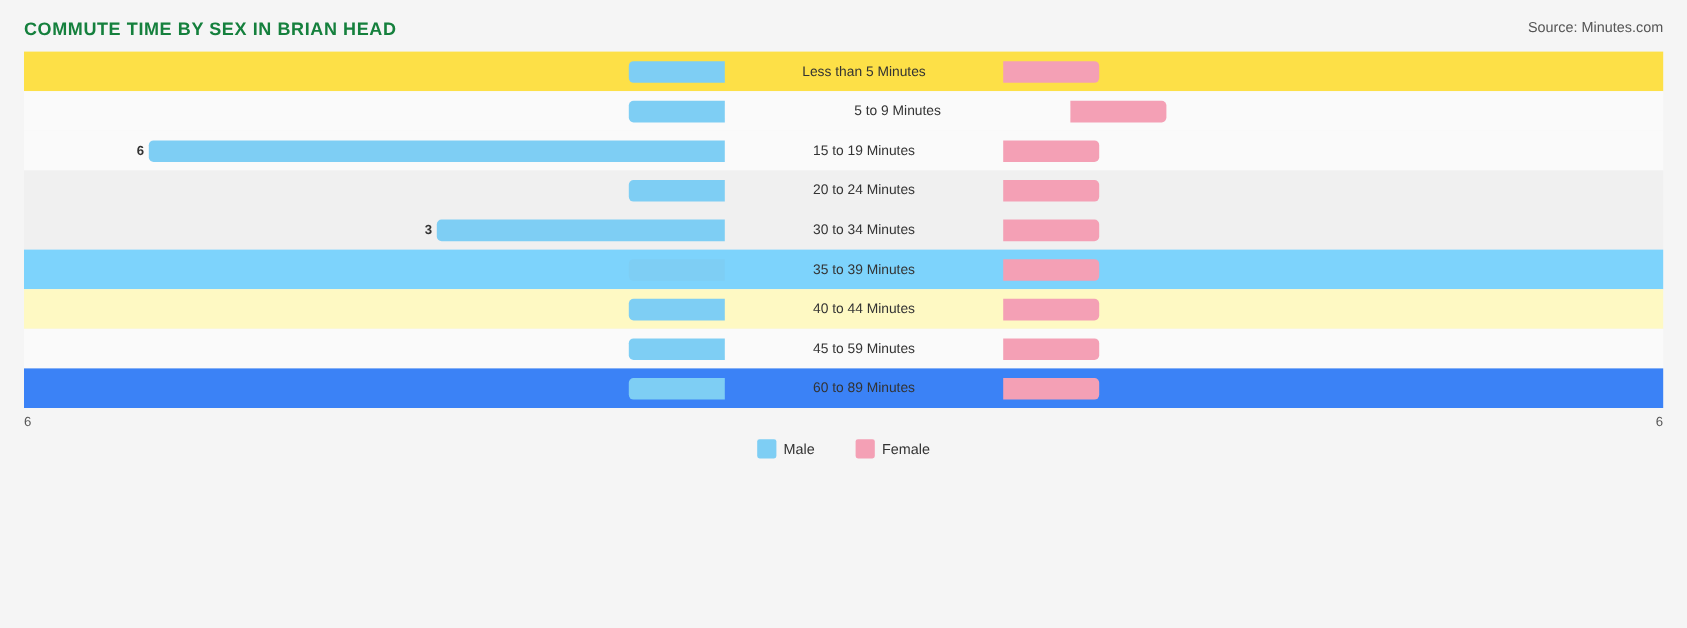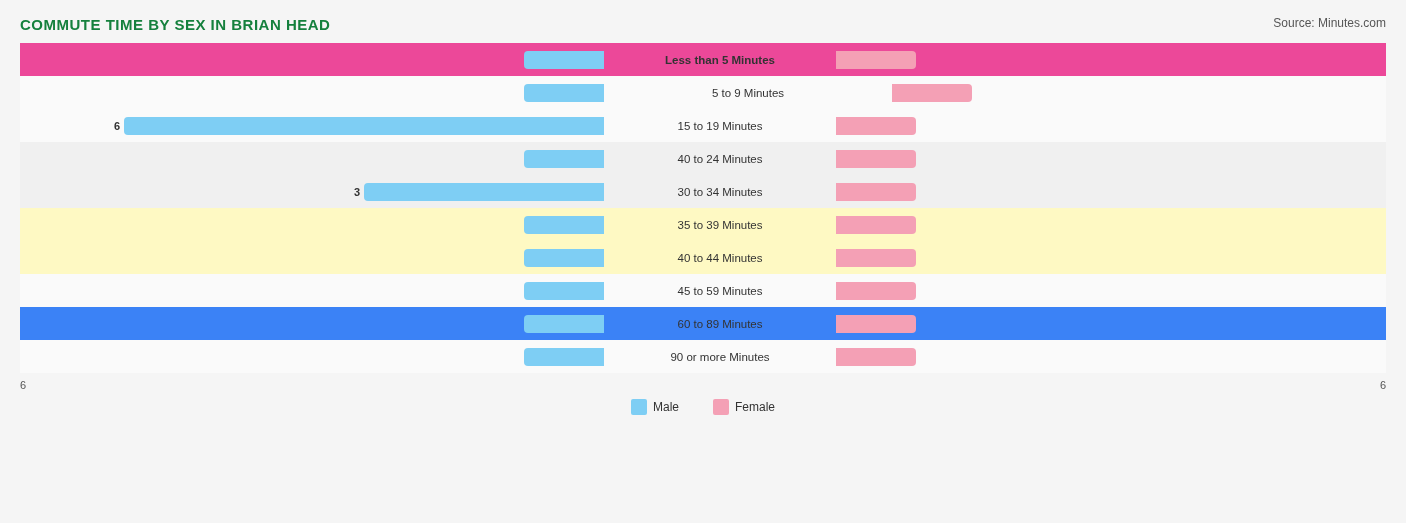--- a/index.html
+++ b/index.html
@@ -124,21 +124,21 @@
 </head>
 <body>
 
 <div class="chart-container">
   <div class="chart-header">
     <div class="chart-title">COMMUTE TIME BY SEX IN BRIAN HEAD</div>
     <div class="chart-source">Source: Minutes.com</div>
   </div>
 
   <div class="chart-area" id="chart-area">
-  <div class="row-container" style="background: #ec4899; font-weight: bold;">
+  <div class="row-container" style="background: #fde047;">
         <div class="left-bar-area" style="position: relative;">
           <span style="position: absolute; right: 12px; font-size: 11px; color: rgb(51, 51, 51);">0</span>
           <div class="male-bar" style="width: 80px; right: 6px;"></div>
         </div>
         <div class="center-label-area">Less than 5 Minutes</div>
         <div class="right-bar-area" style="position: relative; flex: 1 1 0%; display: flex; align-items: center;">
           <span style="position: absolute; left: 12px; font-size: 11px; color: rgb(51, 51, 51);">0</span>
           <div class="female-bar" style="width: 80px; left: 6px;"></div>
         </div>
       </div>
@@ -162,53 +162,53 @@
         <div class="right-bar-area" style="position: relative; flex: 1 1 0%; display: flex; align-items: center;">
           <span style="position: absolute; left: 12px; font-size: 11px; color: rgb(51, 51, 51);">0</span>
           <div class="female-bar" style="width: 80px; left: 6px;"></div>
         </div>
       </div>
       <div class="row-container" style="background: rgb(240, 240, 240);">
         <div class="left-bar-area" style="position: relative;">
           <span style="position: absolute; right: 12px; font-size: 11px; color: rgb(51, 51, 51);">0</span>
           <div class="male-bar" style="width: 80px; right: 6px;"></div>
         </div>
-        <div class="center-label-area">40 to 24 Minutes</div>
+        <div class="center-label-area">20 to 24 Minutes</div>
         <div class="right-bar-area" style="position: relative; flex: 1 1 0%; display: flex; align-items: center;">
           <span style="position: absolute; left: 12px; font-size: 11px; color: rgb(51, 51, 51);">0</span>
           <div class="female-bar" style="width: 80px; left: 6px;"></div>
         </div>
       </div>
       <div class="row-container" style="background: rgb(240, 240, 240);">
         <div class="left-bar-area" style="position: relative;">
           <div class="male-bar" style="width: 240px; right: 6px;"></div>
           <span style="position: absolute; right: 250px; font-size: 11px; color: rgb(51, 51, 51); font-weight: bold;">3</span>
         </div>
         <div class="center-label-area">30 to 34 Minutes</div>
         <div class="right-bar-area" style="position: relative; flex: 1 1 0%; display: flex; align-items: center;">
           <span style="position: absolute; left: 12px; font-size: 11px; color: rgb(51, 51, 51);">0</span>
           <div class="female-bar" style="width: 80px; left: 6px;"></div>
         </div>
       </div>
+      <div class="row-container" style="background: #7dd3fc;">
+        <div class="left-bar-area" style="position: relative;">
+          <span style="position: absolute; right: 12px; font-size: 11px; color: rgb(51, 51, 51);">0</span>
+          <div class="male-bar" style="width: 80px; right: 6px;"></div>
+        </div>
+        <div class="center-label-area">35 to 39 Minutes</div>
+        <div class="right-bar-area" style="position: relative; flex: 1 1 0%; display: flex; align-items: center;">
+          <span style="position: absolute; left: 12px; font-size: 11px; color: rgb(51, 51, 51);">0</span>
+          <div class="female-bar" style="width: 80px; left: 6px;"></div>
+        </div>
+      </div>
       <div class="row-container" style="background: #fef9c3;">
         <div class="left-bar-area" style="position: relative;">
           <span style="position: absolute; right: 12px; font-size: 11px; color: rgb(51, 51, 51);">0</span>
           <div class="male-bar" style="width: 80px; right: 6px;"></div>
         </div>
-        <div class="center-label-area">35 to 39 Minutes</div>
-        <div class="right-bar-area" style="position: relative; flex: 1 1 0%; display: flex; align-items: center;">
-          <span style="position: absolute; left: 12px; font-size: 11px; color: rgb(51, 51, 51);">0</span>
-          <div class="female-bar" style="width: 80px; left: 6px;"></div>
-        </div>
-      </div>
-      <div class="row-container" style="background: #fef9c3;">
-        <div class="left-bar-area" style="position: relative;">
-          <span style="position: absolute; right: 12px; font-size: 11px; color: rgb(51, 51, 51);">0</span>
-          <div class="male-bar" style="width: 80px; right: 6px;"></div>
-        </div>
         <div class="center-label-area">40 to 44 Minutes</div>
         <div class="right-bar-area" style="position: relative; flex: 1 1 0%; display: flex; align-items: center;">
           <span style="position: absolute; left: 12px; font-size: 11px; color: rgb(51, 51, 51);">0</span>
           <div class="female-bar" style="width: 80px; left: 6px;"></div>
         </div>
       </div>
       <div class="row-container" style="background: rgb(250, 250, 250);">
         <div class="left-bar-area" style="position: relative;">
           <span style="position: absolute; right: 12px; font-size: 11px; color: rgb(51, 51, 51);">0</span>
           <div class="male-bar" style="width: 80px; right: 6px;"></div>
@@ -218,31 +218,20 @@
           <span style="position: absolute; left: 12px; font-size: 11px; color: rgb(51, 51, 51);">0</span>
           <div class="female-bar" style="width: 80px; left: 6px;"></div>
         </div>
       </div>
       <div class="row-container" style="background: #3b82f6;">
         <div class="left-bar-area" style="position: relative;">
           <span style="position: absolute; right: 12px; font-size: 11px; color: rgb(51, 51, 51);">0</span>
           <div class="male-bar" style="width: 80px; right: 6px;"></div>
         </div>
         <div class="center-label-area">60 to 89 Minutes</div>
-        <div class="right-bar-area" style="position: relative; flex: 1 1 0%; display: flex; align-items: center;">
-          <span style="position: absolute; left: 12px; font-size: 11px; color: rgb(51, 51, 51);">0</span>
-          <div class="female-bar" style="width: 80px; left: 6px;"></div>
-        </div>
-      </div>
-      <div class="row-container" style="background: rgb(250, 250, 250);">
-        <div class="left-bar-area" style="position: relative;">
-          <span style="position: absolute; right: 12px; font-size: 11px; color: rgb(51, 51, 51);">0</span>
-          <div class="male-bar" style="width: 80px; right: 6px;"></div>
-        </div>
-        <div class="center-label-area">90 or more Minutes</div>
         <div class="right-bar-area" style="position: relative; flex: 1 1 0%; display: flex; align-items: center;">
           <span style="position: absolute; left: 12px; font-size: 11px; color: rgb(51, 51, 51);">0</span>
           <div class="female-bar" style="width: 80px; left: 6px;"></div>
         </div>
       </div>
     </div>
 
   <div class="axis-bottom">
     <span>6</span>
     <span>6</span>

